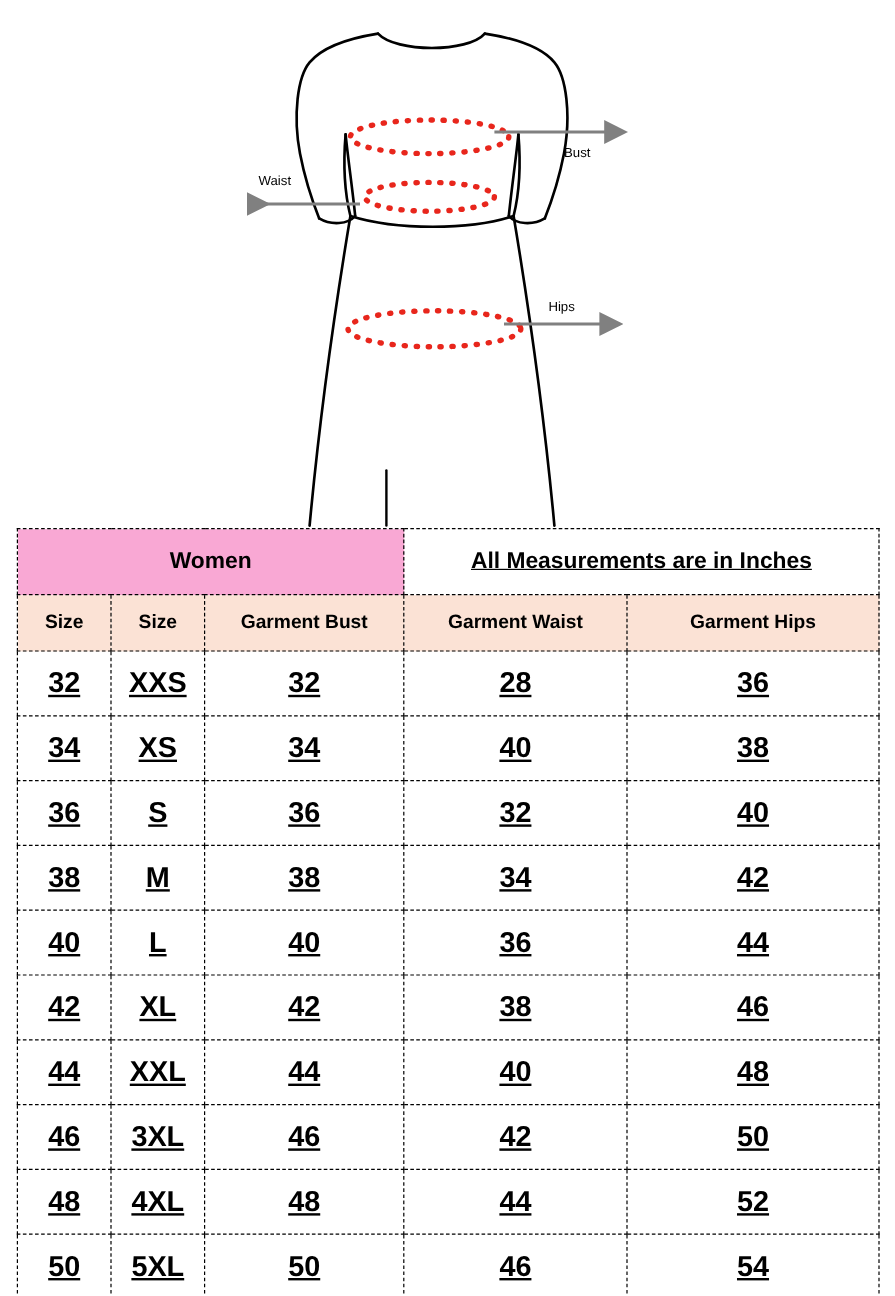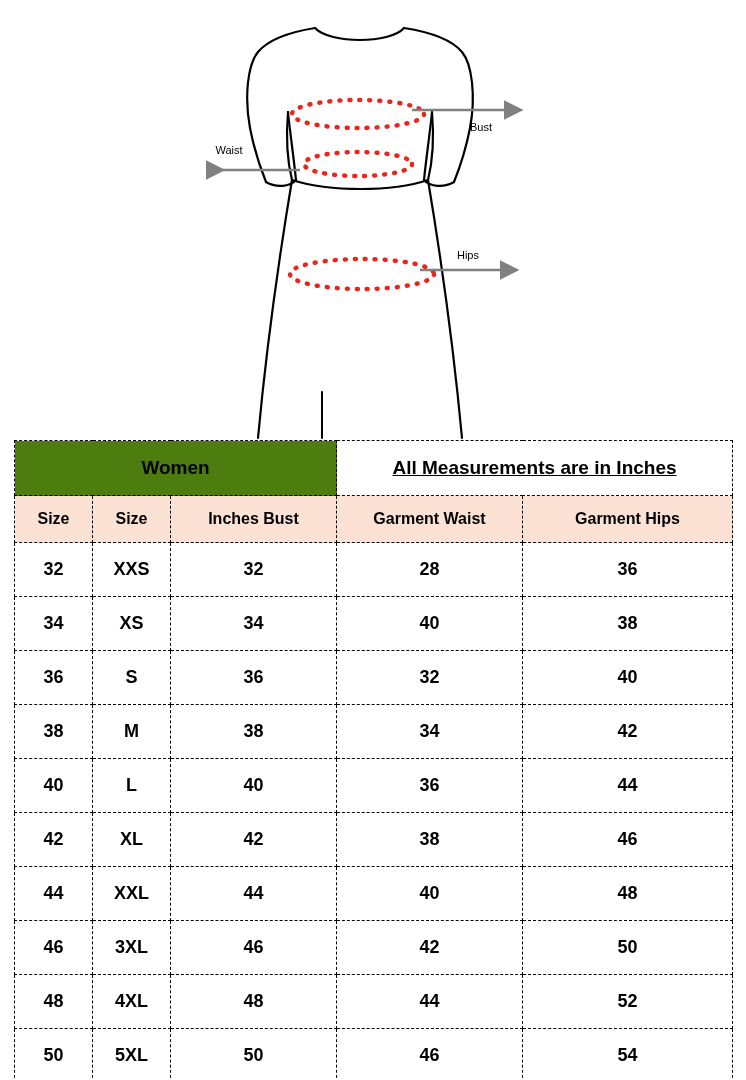--- a/index.html
+++ b/index.html
@@ -54,35 +54,36 @@
     vertical-align: middle;
     font-family: "Liberation Sans", sans-serif;
     font-weight: bold;
     color: #000000;
   }
   .row-title td {
     height: 52px;
     font-size: 19px;
   }
   .cell-women {
-    background: #4d7c0f;
+    background: #f9a8d4;
   }
   .cell-measure {
     background: #ffffff;
     text-decoration: underline;
   }
   .row-head td {
     height: 44px;
     font-size: 16px;
     background: #fbe2d5;
   }
   .row-data td {
     height: 51px;
-    font-size: 18px;
+    font-size: 24px;
     background: #ffffff;
+    text-decoration: underline;
   }
   col.c1 { width: 78px; }
   col.c2 { width: 78px; }
   col.c3 { width: 166px; }
   col.c4 { width: 186px; }
   col.c5 { width: 210px; }
 </style>
 </head>
 <body>
 
@@ -146,21 +147,21 @@
           <col class="c5">
       </colgroup>
       <tbody>
         <tr class="row-title">
           <td class="cell-women" colspan="3">Women</td>
           <td class="cell-measure" colspan="2">All Measurements are in Inches</td>
         </tr>
         <tr class="row-head">
           <td>Size</td>
           <td>Size</td>
-          <td>Inches Bust</td>
+          <td>Garment Bust</td>
           <td>Garment Waist</td>
           <td>Garment Hips</td>
         </tr>
 
         <tr class="row-data">
           <td>32</td>
           <td>XXS</td>
           <td>32</td>
           <td>28</td>
           <td>36</td>

